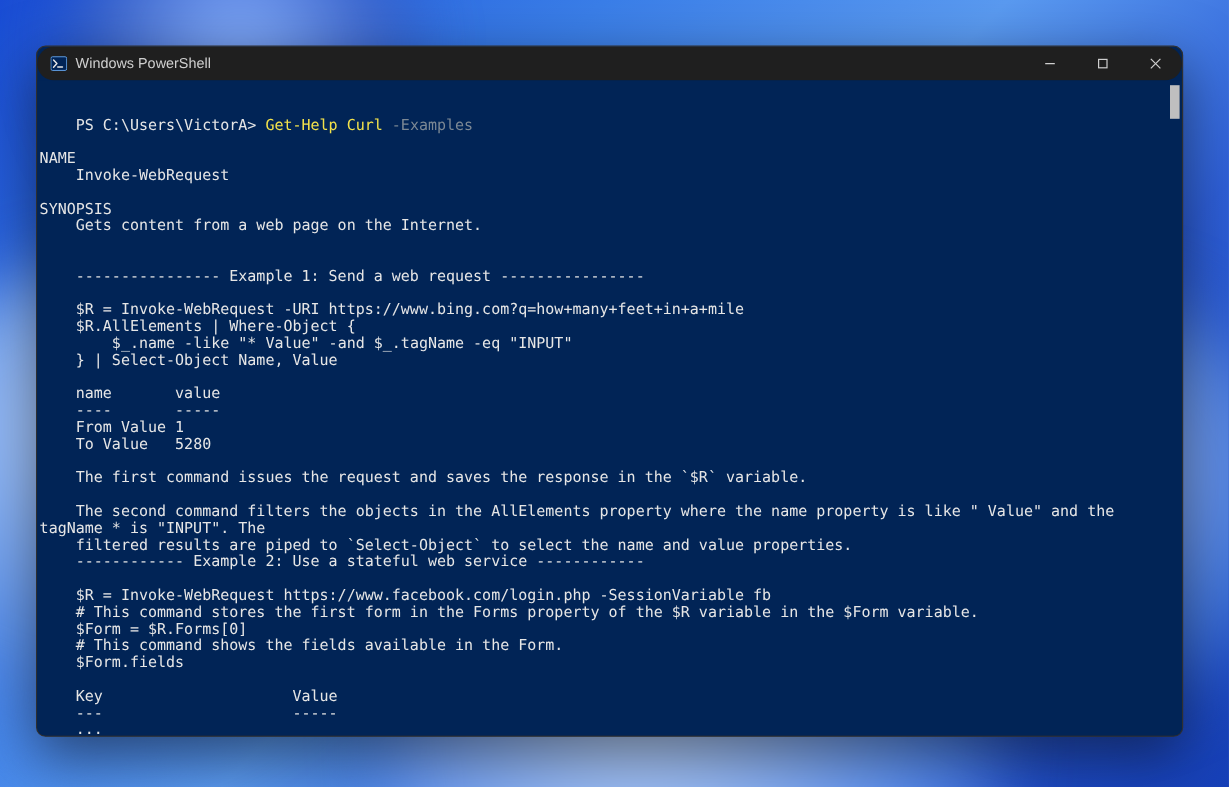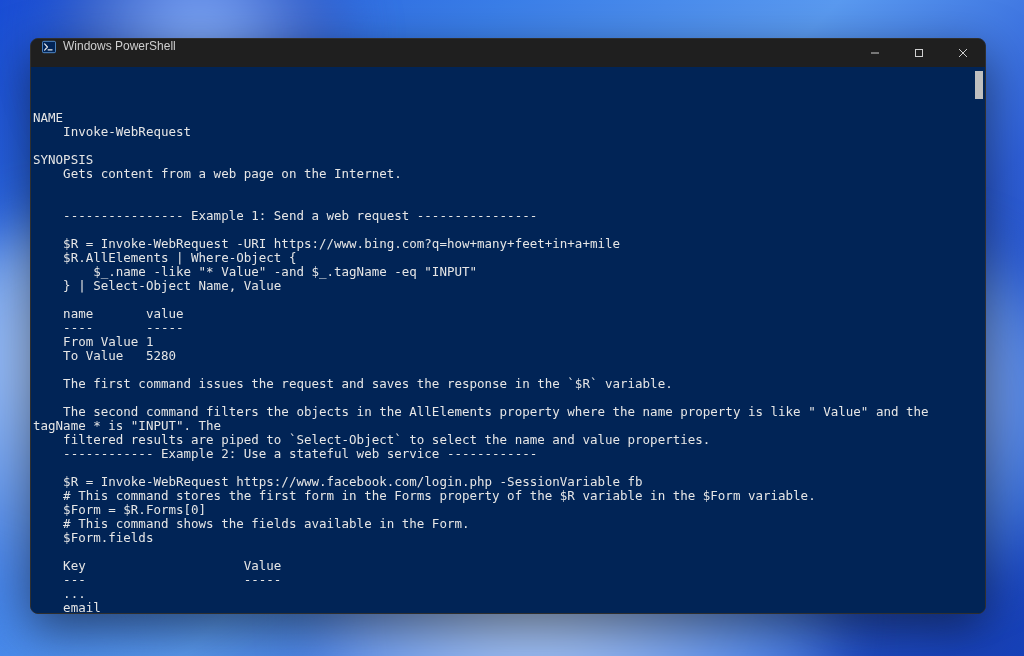--- a/index.html
+++ b/index.html
@@ -26,25 +26,26 @@
     border-radius: 8px;
     box-shadow: 0 16px 48px rgba(0,0,0,0.5);
     overflow: hidden;
     display: flex;
     flex-direction: column;
   }
   .titlebar {
     height: 28px;
     background: #1f1f1f;
     display: flex;
-    align-items: flex-start;
+    align-items: center;
     color: #cfcfcf;
     font-size: 12px;
     user-select: none;
     flex-shrink: 0;
+    border-radius: 14px;
   }
   .titlebar .icon {
     width: 16px; height: 16px;
     margin: 0 6px 0 10px;
     display: flex; align-items: center; justify-content: center;
   }
   .titlebar .icon svg { width: 14px; height: 14px; }
   .titlebar .title { flex: 0 0 auto; }
   .titlebar .spacer { flex: 1; }
   .winbtn {
@@ -111,20 +112,21 @@
     <div class="winbtn close">
       <svg viewBox="0 0 10 10">
           <line x1="1" y1="1" x2="9" y2="9"></line>
           <line x1="9" y1="1" x2="1" y2="9"></line>
         </svg>
     </div>
   </div>
 
   <div class="terminal">
     <div class="scrollbar"></div>
+    <span class="prompt-line"><span class="prompt-path">PS C:\Users\VictorA&gt; </span><span class="tok-yellow">Get-Help </span><span class="tok-yellow">Curl </span><span class="tok-gray">-Examples</span></span>
 <span class="output">
 NAME
     Invoke-WebRequest
 
 SYNOPSIS
     Gets content from a web page on the Internet.
 
 
     ---------------- Example 1: Send a web request ----------------
 

